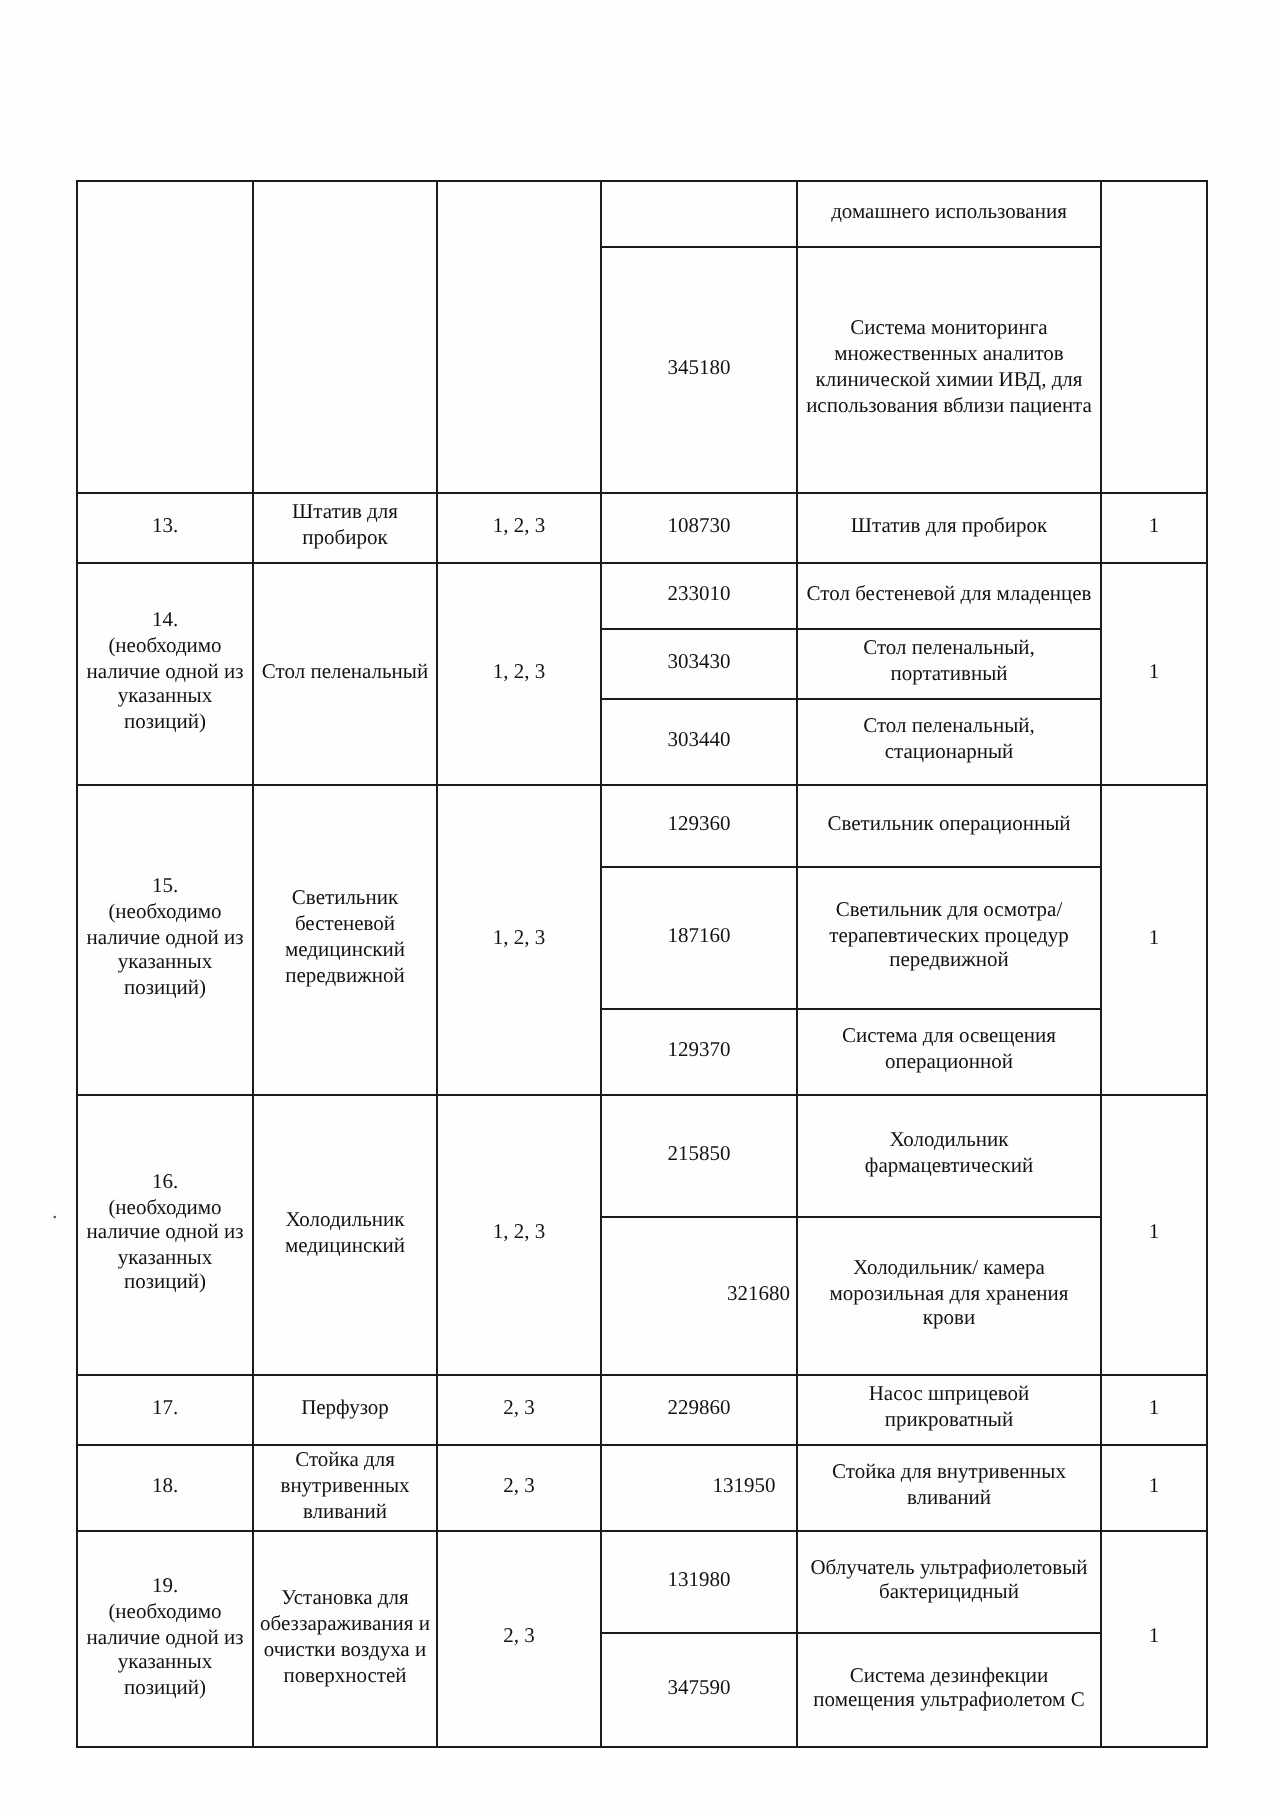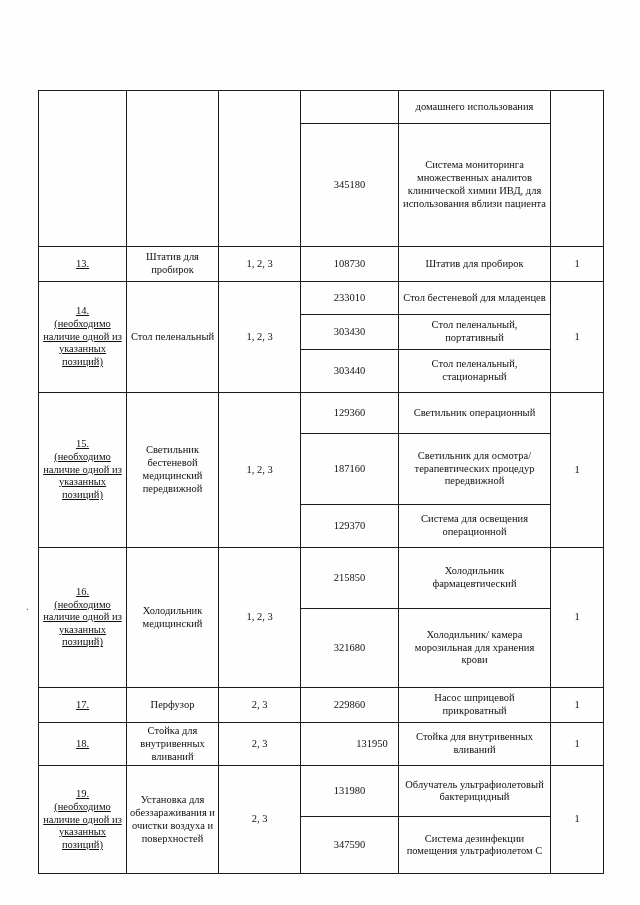--- a/index.html
+++ b/index.html
@@ -56,21 +56,20 @@
   }
   col.c-num    { width: 88px; }
   col.c-name   { width: 92px; }
   col.c-grp    { width: 82px; }
   col.c-code   { width: 98px; }
   col.c-desc   { width: 152px; }
   col.c-qty    { width: 53px; }
 
   .cell-idx {
     font-size: 10.5px;
-    text-decoration: underline;
   }
   .cell-idx .idx-main {
     display: block;
   }
   .cell-idx .idx-note {
     display: block;
     line-height: 1.2;
   }
 </style>
 </head>
@@ -160,21 +159,21 @@
             <span class="idx-main">16.</span>
             <span class="idx-note">(необходимо наличие одной из указанных позиций)</span>
           </td>
           <td rowspan="2">Холодильник медицинский</td>
           <td rowspan="2">1, 2, 3</td>
           <td style="height: 56px;">215850</td>
           <td>Холодильник фармацевтический</td>
           <td rowspan="2">1</td>
         </tr>
         <tr>
-          <td style="height: 74px;">321680</td>
+          <td style="height: 74px; text-align: right;">321680</td>
           <td>Холодильник/ камера морозильная для хранения крови</td>
         </tr>
         <tr>
           <td class="cell-idx" rowspan="1">
             <span class="idx-main">17.</span>
             <span class="idx-note"></span>
           </td>
           <td rowspan="1">Перфузор</td>
           <td rowspan="1">2, 3</td>
           <td style="height: 30px;">229860</td>

